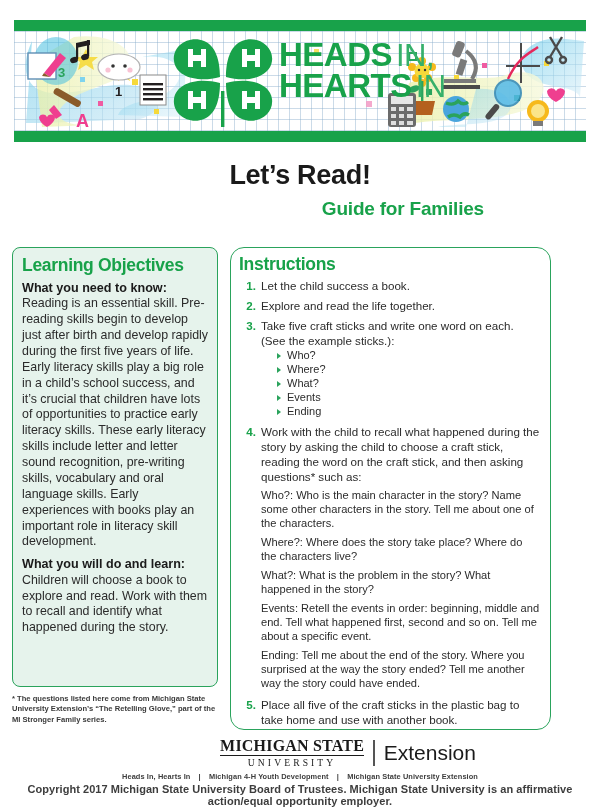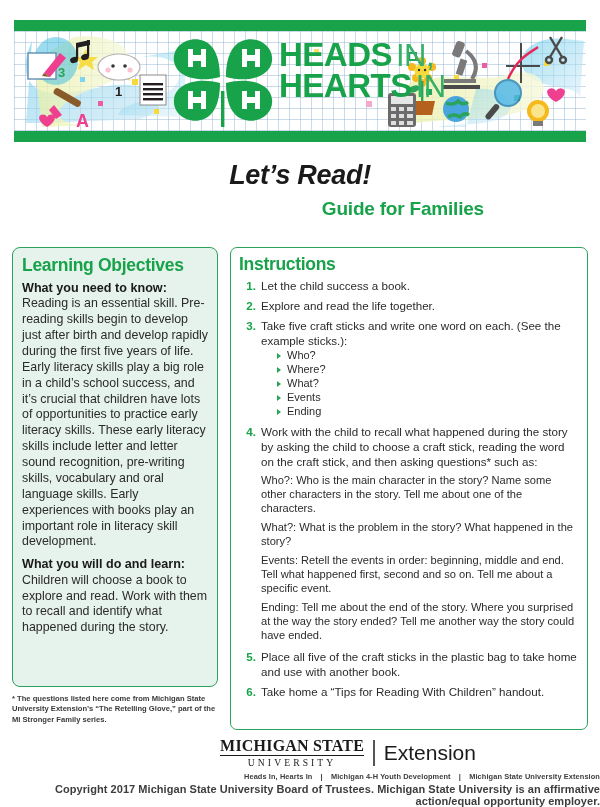--- a/index.html
+++ b/index.html
@@ -41,21 +41,21 @@
     position:absolute;left:265px;top:20px;width:210px;
     line-height:0.92;
   }
   .wm-line{font-weight:bold;letter-spacing:-0.5px;white-space:nowrap;}
   .wm-heavy{font-size:33px;font-weight:bold;color:#18a24a;}
   .wm-light{font-size:31px;font-weight:normal;color:#35b06a;}
 
   
   .doc-title{
     position:absolute;left:0;top:160px;width:600px;text-align:center;
-    font-size:27px;font-weight:bold;color:#1a1a1a;letter-spacing:-0.3px;font-style:italic;
+    font-size:27px;font-weight:bold;color:#1a1a1a;letter-spacing:-0.3px;
   }
   .doc-subtitle{
     position:absolute;left:0;top:198px;width:484px;text-align:right;
     font-size:19px;font-weight:bold;color:#18a24a;letter-spacing:-0.2px;
   }
 
   
   .objectives{
     position:absolute;left:12px;top:247px;width:206px;height:440px;
     background:#e6f3ec;border:1.5px solid #2aa35c;border-radius:8px;
@@ -69,22 +69,22 @@
   .obj-body{font-size:12.4px;color:#2b2b2b;line-height:1.28;margin:0 0 7px 0;}
 
   
   .footnote{
     position:absolute;left:12px;top:694px;width:212px;
     font-size:7.6px;line-height:1.37;color:#3a3a3a;font-weight:bold;
   }
 
   
   .instructions{
-    position:absolute;left:230px;top:247px;width:358px;height:483px;
-    background:#ffffff;border:1.5px solid #2aa35c;border-radius:7px;
+    position:absolute;left:230px;top:247px;width:321px;height:483px;
+    background:#ffffff;border:1.5px solid #2aa35c;border-radius:14px;
     box-sizing:border-box;padding:6px 10px 6px 8px;
     overflow:hidden;
   }
   .instructions h2{
     margin:0 0 3px 0;font-size:17.5px;color:#18a24a;font-weight:bold;letter-spacing:-0.3px;
   }
   .step{display:flex;margin:0 0 5px 0;}
   .step-num{
     width:17px;flex:0 0 17px;text-align:right;padding-right:5px;
     font-size:11.6px;font-weight:bold;color:#18a24a;line-height:1.3;
@@ -108,21 +108,21 @@
   .msu-text{font-family:"Liberation Serif", serif;line-height:1;text-align:center;}
   .msu-top{
     font-size:16px;font-weight:bold;color:#1a1a1a;letter-spacing:0.2px;
     border-bottom:1.6px solid #1a1a1a;padding-bottom:1px;
   }
   .msu-bot{font-size:9.6px;color:#1a1a1a;letter-spacing:3.1px;padding-top:2px;}
   .msu-rule{width:1.6px;height:26px;background:#555;}
   .msu-ext{font-size:21px;color:#1a1a1a;font-family:"Liberation Sans", sans-serif;}
 
   .footer-line{
-    position:absolute;left:0;width:600px;text-align:right;
+    position:absolute;left:0;width:600px;text-align:center;
     color:#3d3d3d;
   }
   .footer-line.l1{top:772px;font-size:7.4px;font-weight:bold;letter-spacing:.1px;}
   .footer-line.l2{top:783px;font-size:11px;font-weight:bold;letter-spacing:.05px;}
   .sep{padding:0 6px;}
 </style>
 </head>
 <body>
 
 <div class="banner">
@@ -345,20 +345,21 @@
         <li><span class="tri"></span><span>Ending</span></li>
       </ul>
     </div>
   </div>
 
   <div class="step">
     <div class="step-num">4.</div>
     <div class="step-body">
       <span>Work with the child to recall what happened during the story by asking the child to choose a craft stick, reading the word on the craft stick, and then asking questions* such as:</span>
       <p class="qa">Who?: Who is the main character in the story? Name some other characters in the story. Tell me about one of the characters.</p>
+      <p class="qa">Where?: Where does the story take place? Where do the characters live?</p>
       <p class="qa">What?: What is the problem in the story? What happened in the story?</p>
       <p class="qa">Events: Retell the events in order: beginning, middle and end. Tell what happened first, second and so on. Tell me about a specific event.</p>
       <p class="qa">Ending: Tell me about the end of the story. Where you surprised at the way the story ended? Tell me another way the story could have ended.</p>
     </div>
   </div>
 
   <div class="step" style="margin-top:6px;">
     <div class="step-num">5.</div>
     <div class="step-body">Place all five of the craft sticks in the plastic bag to take home and use with another book.</div>
   </div>

